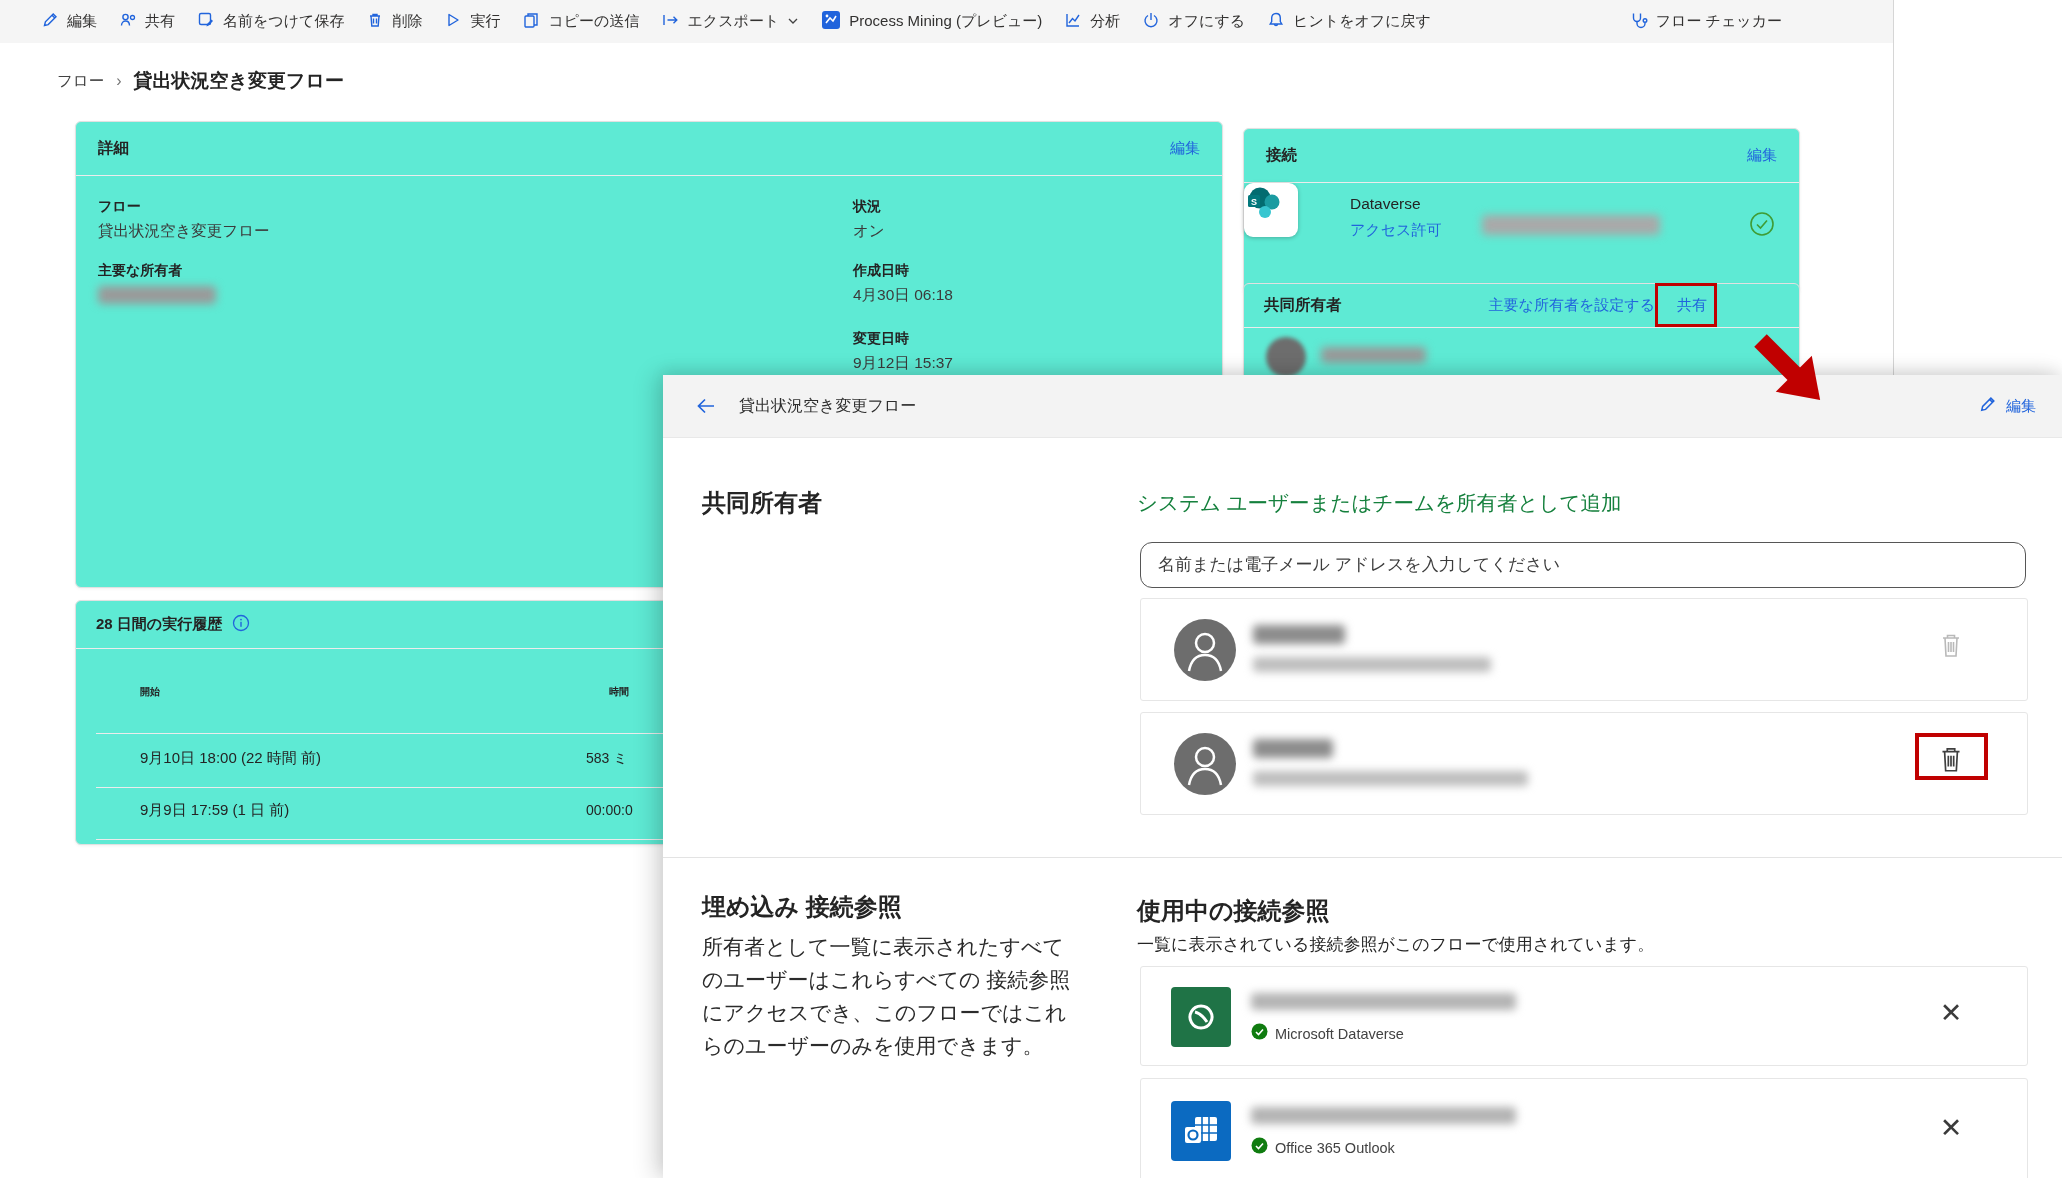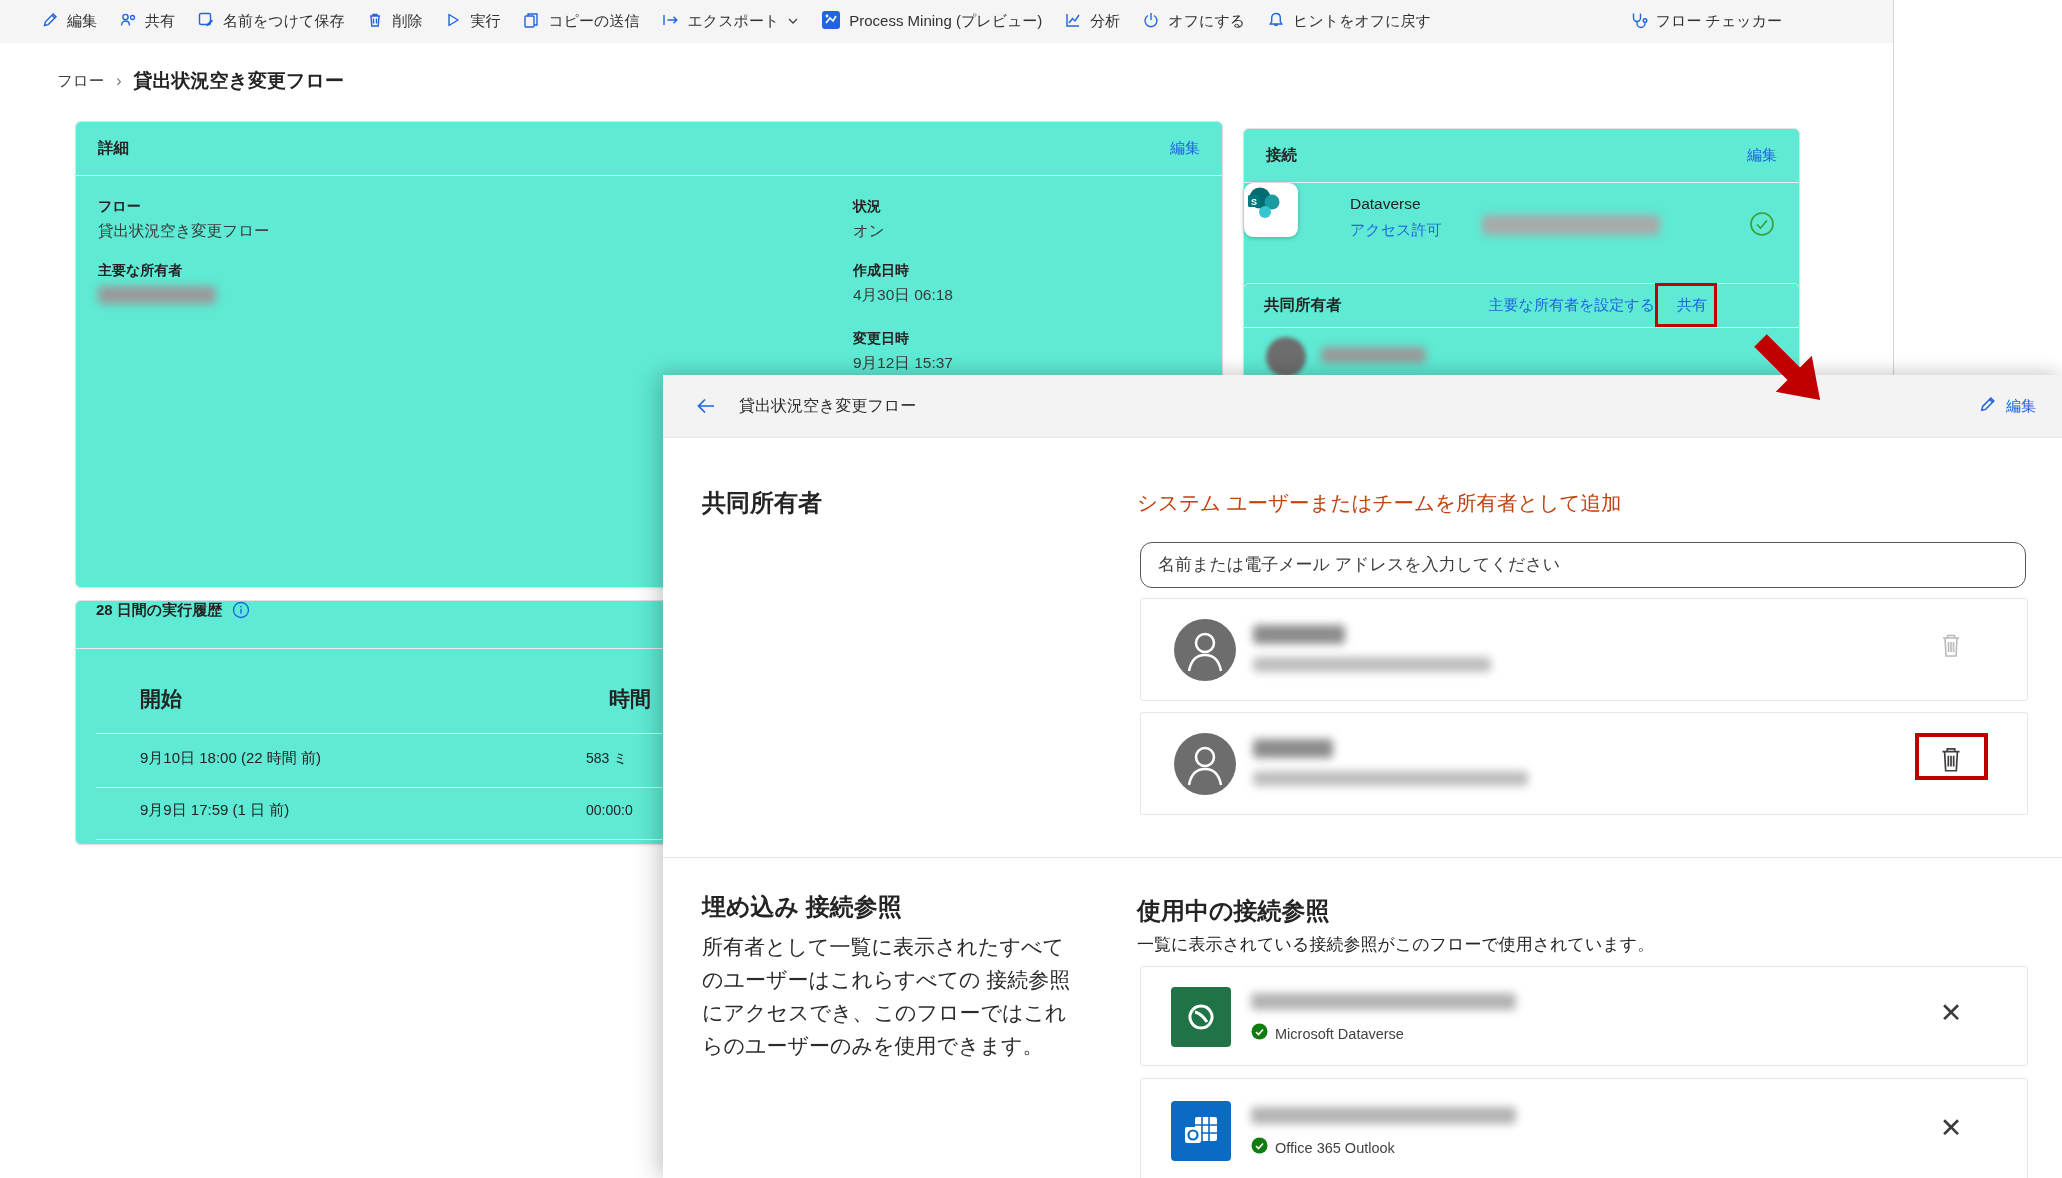--- a/index.html
+++ b/index.html
@@ -46,40 +46,40 @@
              box-shadow:0 1px 4px rgba(0,0,0,0.25); border-radius:9px; }
   .sp-name { position:absolute; left:106px; top:12px; font-size:15.5px; color:#242424; }
   .sp-perm { position:absolute; left:106px; top:38px; font-size:15px; }
 
   .coown-card { left:1243px; top:283px; width:557px; height:115px; overflow:hidden; }
   .coown-header { display:flex; align-items:center; height:44px; padding:0 20px; border-bottom:1px solid #ececec; }
   .coown-links { margin-left:auto; display:flex; gap:22px; padding-right:72px; }
   .avatar { border-radius:50%; background:#6d6d6d; position:absolute; }
 
   .run-card { left:75px; top:600px; width:1148px; height:245px; }
-  .run-header { display:flex; gap:10px; height:48px; padding:0 20px;
+  .run-header { display:flex; align-items:center; gap:10px; height:48px; padding:0 20px;
                 border-bottom:1px solid #ececec; }
   .run-title { font-size:15px; font-weight:bold; color:#242424; }
-  .run-colhead { position:absolute; font-size:21px; font-weight:bold; color:#242424; }
+  .run-colhead { position:absolute; font-size:10px; font-weight:bold; color:#242424; }
   .run-cell { position:absolute; font-size:15px; color:#242424; white-space:nowrap; }
   .run-divider { position:absolute; left:20px; right:20px; height:1px; background:#ececec; }
 
   
   .overlay { position:absolute; left:663px; top:375px; width:1399px; height:803px; background:#fff;
              box-shadow:-8px 0 22px rgba(0,0,0,0.16), 0 -5px 14px rgba(0,0,0,0.07); z-index:10; }
   .ov-header { position:absolute; left:0; top:0; width:100%; height:63px; background:#f3f3f3;
                display:flex; align-items:center; border-bottom:1px solid #e8e8e8; }
   .ov-back { margin-left:32px; cursor:pointer; display:flex; align-items:center; }
   .ov-title { margin-left:22px; font-size:16px; color:#2e2e2e; }
   .ov-edit { margin-left:auto; margin-right:26px; display:flex; align-items:center; gap:9px;
              font-size:15px; color:#2164dc; cursor:pointer; }
   .ov-h2 { position:absolute; font-size:24px; font-weight:bold; color:#242424; }
   .ov-para { position:absolute; width:376px; font-size:21px; line-height:33px; color:#2b2b2b; }
   .ov-link { color:#2164dc; text-decoration:underline; cursor:pointer; }
-  .ov-graylabel { position:absolute; font-size:20.5px; color:#c2410c; }
+  .ov-graylabel { position:absolute; font-size:20.5px; color:#15803d; }
   .ov-input { position:absolute; left:477px; top:167px; width:886px; height:46px;
               border:1px solid #565656; border-radius:12px; background:#fff; padding:0 17px;
               font-size:17px; color:#3c3c3c; font-family:"Liberation Sans","DejaVu Sans",sans-serif; }
   .ov-input::placeholder { color:#3c3c3c; opacity:1; }
   .ucard { position:absolute; width:888px; border:1px solid #e6e6e6; border-radius:3px; background:#fff; }
   .icon-btn { position:absolute; background:none; border:none; cursor:pointer; display:flex;
               align-items:center; justify-content:center; }
   .ov-divider { position:absolute; left:0; top:482px; width:100%; height:1px; background:#e3e3e3; }
   .ov-sub { position:absolute; font-size:17px; color:#242424; }
   .conn-name-row { position:absolute; display:flex; align-items:center; gap:7px; }

